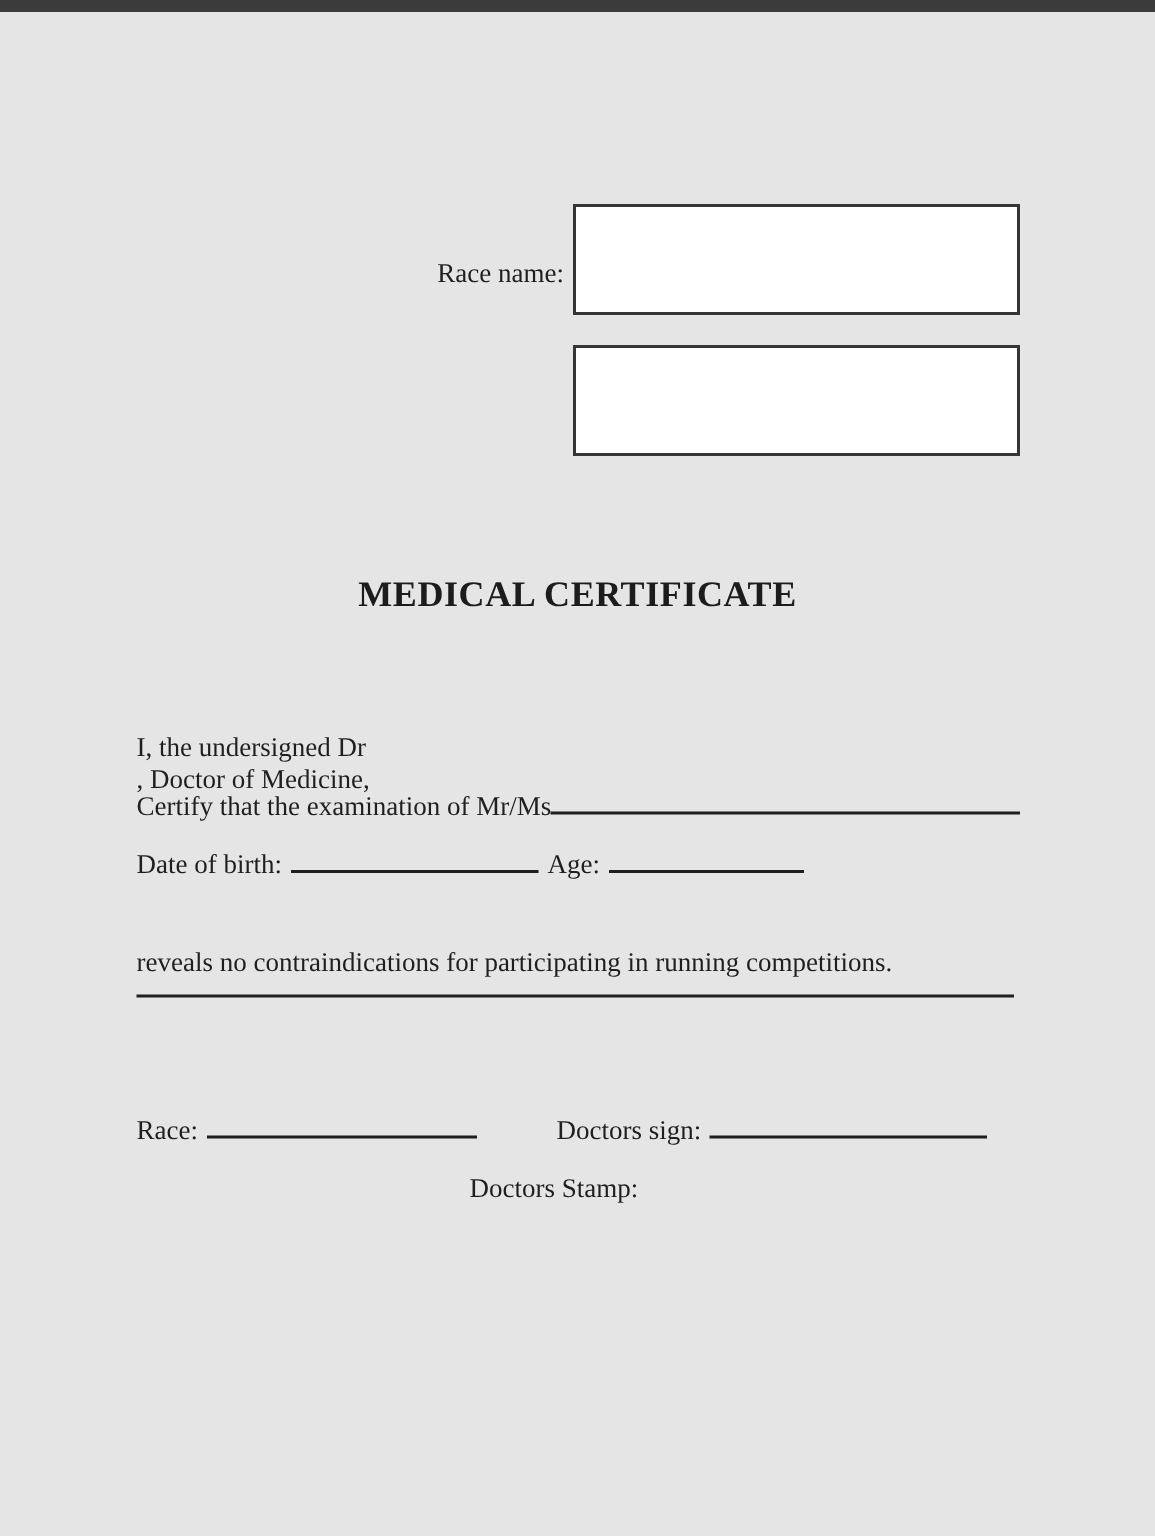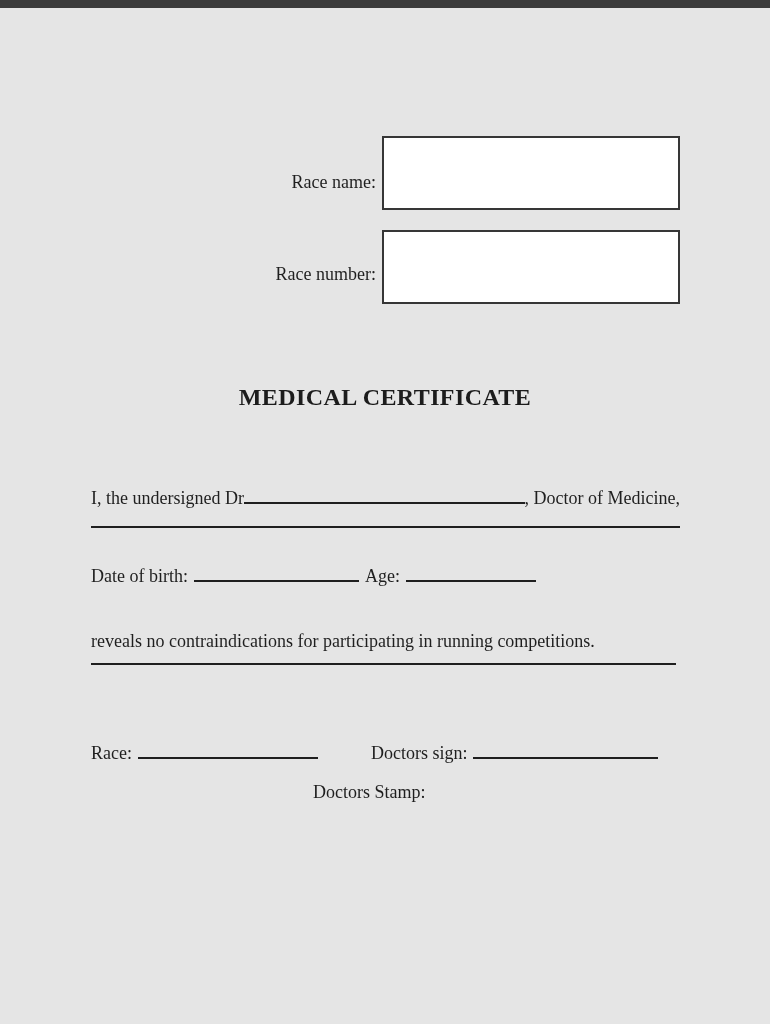--- a/index.html
+++ b/index.html
@@ -66,21 +66,21 @@
     height: 0;
     border-bottom: 2px solid #1f1f1f;
     margin-bottom: -3px;
   }
   .blank {
     flex: 0 0 auto;
     height: 0;
     border-bottom: 2px solid #1f1f1f;
     margin-bottom: -3px;
   }
-  .l1 { top: 487px; width: 589px; }
+  .l1 { top: 487px; width: 589px; flex-direction: column; }
   .l2 { top: 526px; width: 589px; }
   .l3 { top: 565px; justify-content: flex-end; }
   .l4 { top: 630px; position: absolute; left: 91px; font-size: 18px; line-height: 22px; }
   .l5 { top: 663px; width: 585px; }
   .l6 { top: 742px; }
   .l7 { top: 781px; position: absolute; left: 313px; font-size: 18px; line-height: 22px; }
   .w165 { width: 165px; }
   .w130 { width: 130px; }
   .w180 { width: 180px; }
   .w185 { width: 185px; }
@@ -89,32 +89,32 @@
 </style>
 </head>
 <body>
 
 <div class="page">
   <div class="topbar"></div>
 
   <div class="boxlabel lbl1">Race name:</div>
   <div class="box box1"></div>
 
-  <div class="boxlabel lbl2">Race number:</div>
   <div class="box box2"></div>
 
   <div class="title">MEDICAL CERTIFICATE</div>
 
   <div class="line l1">
     <span class="t">I, the undersigned Dr</span>
     <span class="fill"></span>
     <span class="t">, Doctor of Medicine,</span>
   </div>
 
   <div class="line l2">
+    <span class="t">Certify that the examination of Mr/Ms</span>
     <span class="fill"></span>
   </div>
 
   <div class="line l3">
     <span class="t">Date of birth:</span>
     <span class="blank w165 gs"></span>
     <span class="t gs">Age:</span>
     <span class="blank w130 gs"></span>
   </div>
 

